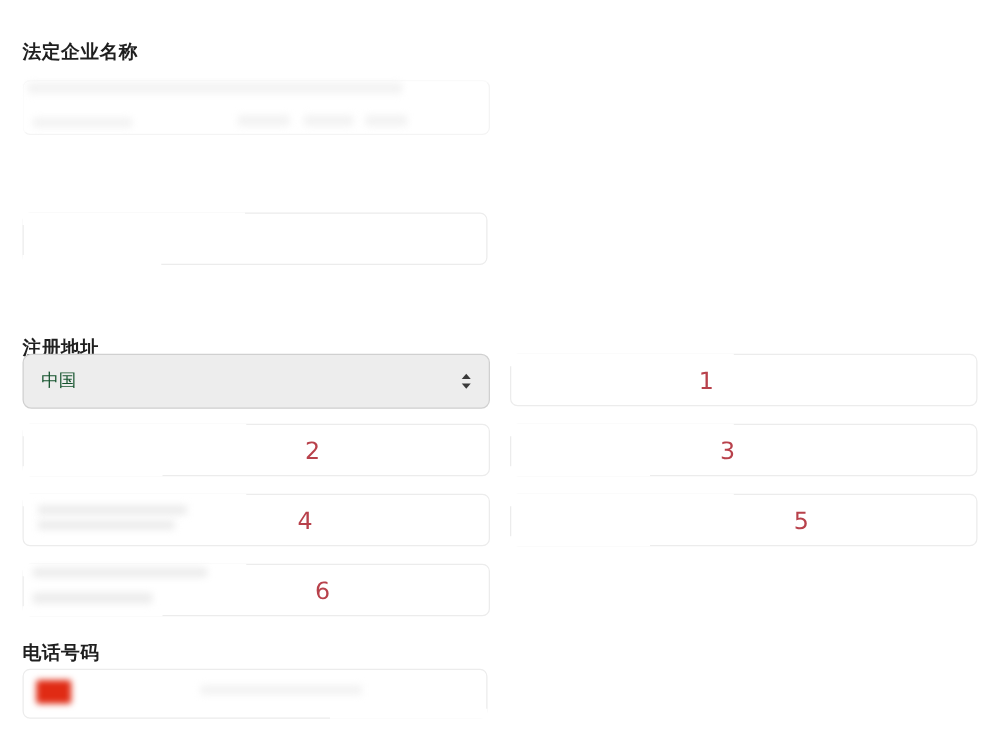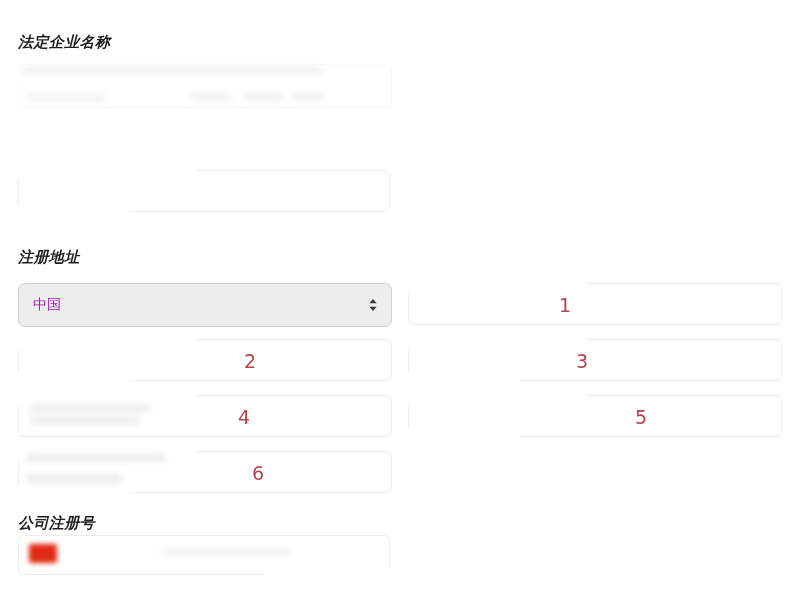--- a/index.html
+++ b/index.html
@@ -28,21 +28,20 @@
     position: absolute;
     font-size: 15px;
     font-weight: 700;
     color: #1f1f1f;
     letter-spacing: 0.4px;
     line-height: 20px;
     white-space: nowrap;
     display: flex;
     align-items: center;
     gap: 6px;
-    font-style: italic;
   }
 
   
   .help-icon {
     display: inline-block;
     width: 15px;
     height: 15px;
     border-radius: 50%;
     background: #c2c2c2;
     color: #ffffff;
@@ -125,21 +124,21 @@
     box-sizing: border-box;
     background: #ededed;
     border: 1px solid #d0d0d0;
     border-radius: 7px;
     display: flex;
     align-items: center;
     padding: 0 12px 0 14px;
   }
   .select-value {
     font-size: 14px;
-    color: #a21caf;
+    color: #14532d;
     flex: 1;
     font-family: "DejaVu Sans", "Liberation Sans", sans-serif;
   }
   .stepper-icon {
     width: 12px;
     height: 18px;
     position: relative;
     flex: 0 0 auto;
   }
   .stepper-icon svg { display: block; }
@@ -174,21 +173,21 @@
   <div class="input-box ghost" style="left:18px; top:64px; width:374px; height:44px;"></div>
   <div class="smudge light" style="left:22px; top:66px; width:300px; height:9px;"></div>
   <div class="smudge light" style="left:26px; top:94px; width:80px; height:8px;"></div>
   <div class="smudge light" style="left:190px; top:92px; width:42px; height:9px;"></div>
   <div class="smudge light" style="left:243px; top:92px; width:40px; height:9px;"></div>
   <div class="smudge light" style="left:292px; top:92px; width:34px; height:9px;"></div>
 
 
   <div class="input-box faded-border wash-tl wash-bl" style="left:18px; top:170px; width:372px; height:42px;"></div>
 
-  <div class="field-label" style="left:18px; top:247px;">注册地址</div>
+  <div class="field-label" style="left:18px; top:269px;">注册地址</div>
 
   <div class="select-box" style="left:18px; top:283px; width:374px; height:44px;">
     <span class="select-value">中国</span>
     <span class="stepper-icon">
       <svg width="12" height="18" viewBox="0 0 12 18" aria-hidden="true">
         <path d="M6 3 L9.6 7.2 L2.4 7.2 Z" fill="#3a3a3a"></path>
         <path d="M6 15 L2.4 10.8 L9.6 10.8 Z" fill="#3a3a3a"></path>
       </svg>
     </span>
   </div>
@@ -208,19 +207,19 @@
   <div class="marker" style="left:18px; top:408px; width:452px;">4</div>
 
   <div class="input-box faded-border wash-tl wash-bl" style="left:408px; top:395px; width:374px; height:42px;"></div>
   <div class="marker" style="left:408px; top:408px; width:466px;">5</div>
 
   <div class="input-box faded-border wash-tl wash-bl" style="left:18px; top:451px; width:374px; height:42px;"></div>
   <div class="smudge" style="left:26px; top:454px; width:140px; height:8px;"></div>
   <div class="smudge" style="left:26px; top:474px; width:96px; height:9px;"></div>
   <div class="marker" style="left:18px; top:464px; width:480px;">6</div>
 
-  <div class="field-label" style="left:18px; top:513px;">公司注册号</div>
+  <div class="field-label" style="left:18px; top:513px;">电话号码</div>
 
   <div class="input-box faded-border wash-br" style="left:18px; top:535px; width:372px; height:40px;"></div>
   <div class="flag-swatch" style="left:29px; top:544px;"></div>
   <div class="smudge light" style="left:160px; top:548px; width:130px; height:8px;"></div>
 
 </div>
 
 </body></html>

